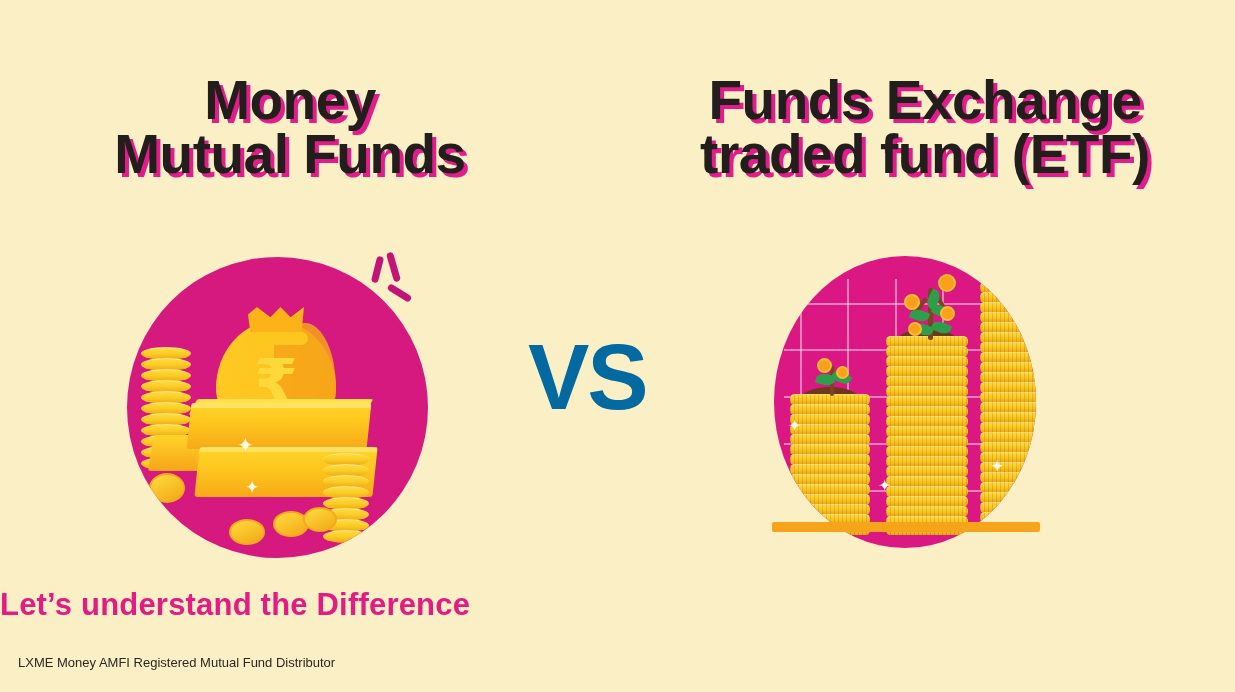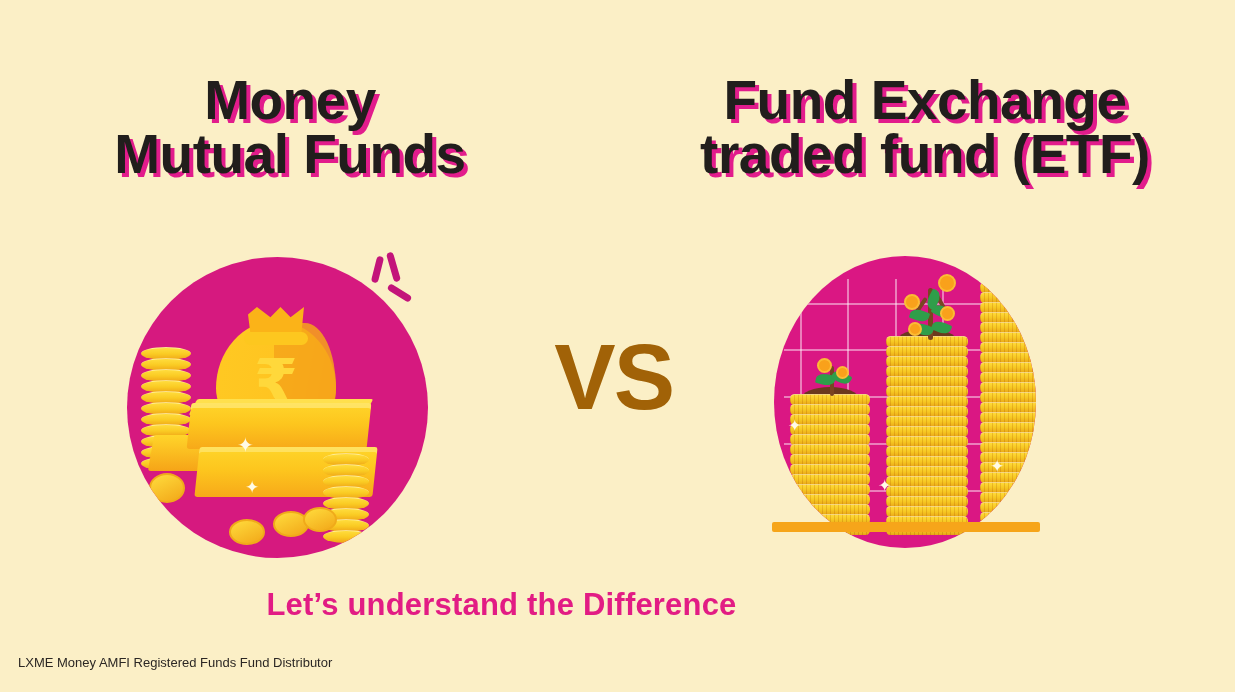--- a/index.html
+++ b/index.html
@@ -31,24 +31,24 @@
   #title-right {
     left:620px; top:74px; width:610px;
     font-size:55px;
   }
 
   
   #vs-label {
     position:absolute;
     left:528px; top:331px;
     width:145px;
-    text-align:right;
+    text-align:left;
     font-size:92px;
     font-weight:bold;
-    color:#a16207;
+    color:#0369a1;
     letter-spacing:-2px;
     line-height:1;
   }
 
   
   .illustration {
     position:absolute;
     border-radius:50%;
     overflow:visible;
   }
@@ -213,40 +213,39 @@
 
   #base-bar {
     position:absolute; left:772px; top:522px;
     width:268px; height:10px;
     background:#F6A51A; border-radius:2px;
   }
 
   
   #tagline {
     position:absolute; left:0; top:587px; width:1003px;
-    text-align:center;
     font-size:31px; font-weight:bold;
     color:#E21C84;
     letter-spacing:0.2px;
   }
   #footer-note {
     position:absolute; left:18px; top:655px;
     font-size:13px;
     color:#2B2724;
   }
 </style>
 </head>
 <body>
 
 <div class="stage">
 
   <div class="title" id="title-left">Money
 Mutual Funds</div>
 
-  <div class="title" id="title-right">Fund Exchange
+  <div class="title" id="title-right">Funds Exchange
 traded fund (ETF)</div>
 
   <div id="vs-label">VS</div>
 
   <div class="illustration" id="illustration-left">
     <div class="circle-bg"></div>
     <div class="clip-circle">
 
       <div class="art" id="money-bag">
         <div class="bag-body"></div>
@@ -424,15 +423,15 @@
       <div class="sparkle" style="left:14px; top:162px; font-size:16px;">✦</div>
       <div class="sparkle" style="left:104px; top:222px; font-size:16px;">✦</div>
       <div class="sparkle" style="left:216px; top:202px; font-size:17px;">✦</div>
     </div>
   </div>
 
   <div id="base-bar"></div>
 
   <div id="tagline">Let’s understand the Difference</div>
 
-  <div id="footer-note">LXME Money AMFI Registered Funds Fund Distributor</div>
+  <div id="footer-note">LXME Money AMFI Registered Mutual Fund Distributor</div>
 
 </div>
 
 </body></html>

